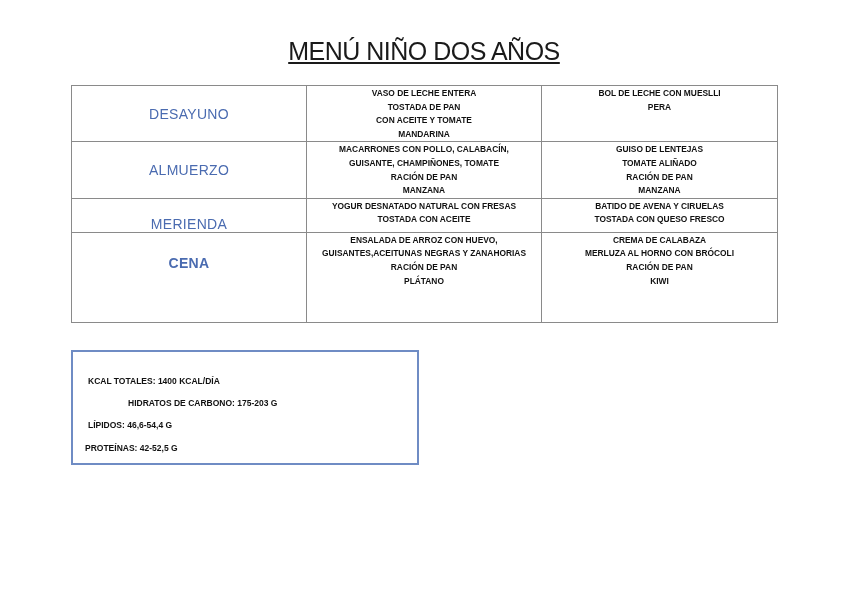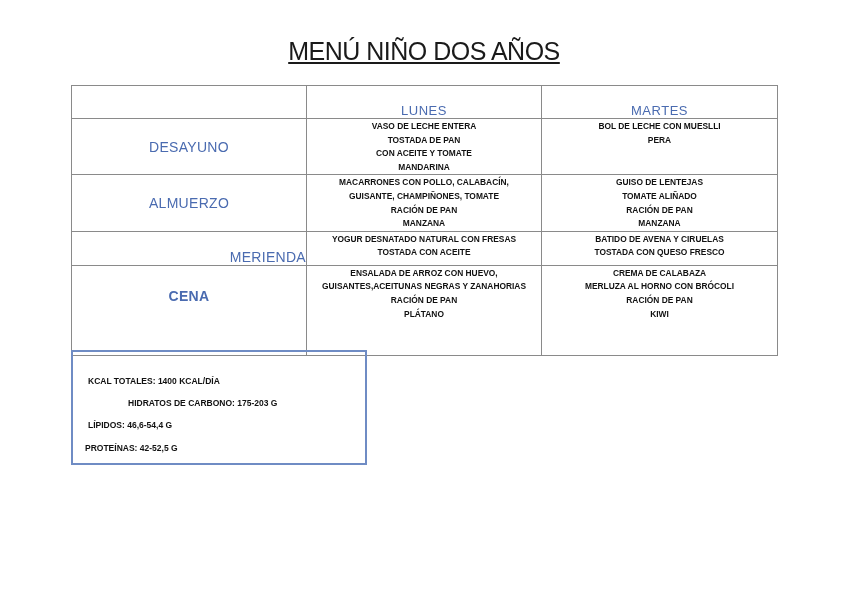--- a/index.html
+++ b/index.html
@@ -24,47 +24,42 @@
   .day-head { color: #4a6bb0; font-size: 13px; padding-top: 13px !important; vertical-align: bottom !important; height: 19px; letter-spacing: 0.5px; }
   .meal-label { color: #4a6bb0; font-size: 14px; letter-spacing: 0.3px; }
   .dish { font-size: 8.4px; line-height: 13.6px; font-weight: bold; color: #111; padding-top: 1px !important; }
   .dish div { white-space: nowrap; }
   tr.r-desayuno td { height: 52px; }
   tr.r-almuerzo td { height: 54px; }
   tr.r-merienda td { height: 32px; margin-left: 8px; }
   tr.r-cena td { height: 67px; margin-left: 37px; }
   tr.r-desayuno .meal-label { vertical-align: middle; }
   tr.r-almuerzo .meal-label { vertical-align: middle; }
-  tr.r-merienda .meal-label { vertical-align: bottom; padding-bottom: 0px; text-align: right; }
+  tr.r-merienda .meal-label { vertical-align: bottom; padding-bottom: 0px; }
   tr.r-cena .meal-label { vertical-align: top; padding-top: 22px; font-weight: bold; }
   .nutri-box {
-    position: absolute; left: 71px; top: 350px; width: 296px; height: 115px;
+    position: absolute; left: 71px; top: 350px; width: 348px; height: 115px;
     border: 2px solid #6f8cc4; box-sizing: border-box;
   }
   .nutri-line {
     position: absolute; font-size: 8.5px; font-weight: bold; color: #111; white-space: nowrap;
   }
 </style>
 </head>
 <body>
 
 <div class="title">MENÚ NIÑO DOS AÑOS</div>
 
 <table class="menu">
   <colgroup>
       <col class="c0">
       <col class="c1">
       <col class="c2">
     </colgroup>
   <tbody>
-      <tr>
-    <td class="day-head"></td>
-    <td class="day-head">LUNES</td>
-    <td class="day-head">MARTES</td>
-  </tr>
   <tr class="r-desayuno">
     <td class="meal-label">DESAYUNO</td>
     <td class="dish">
       <div>VASO DE LECHE ENTERA</div>
       <div>TOSTADA DE PAN</div>
       <div>CON ACEITE Y TOMATE</div>
       <div>MANDARINA</div>
     </td>
     <td class="dish">
       <div>BOL DE LECHE CON MUESLLI</div>

